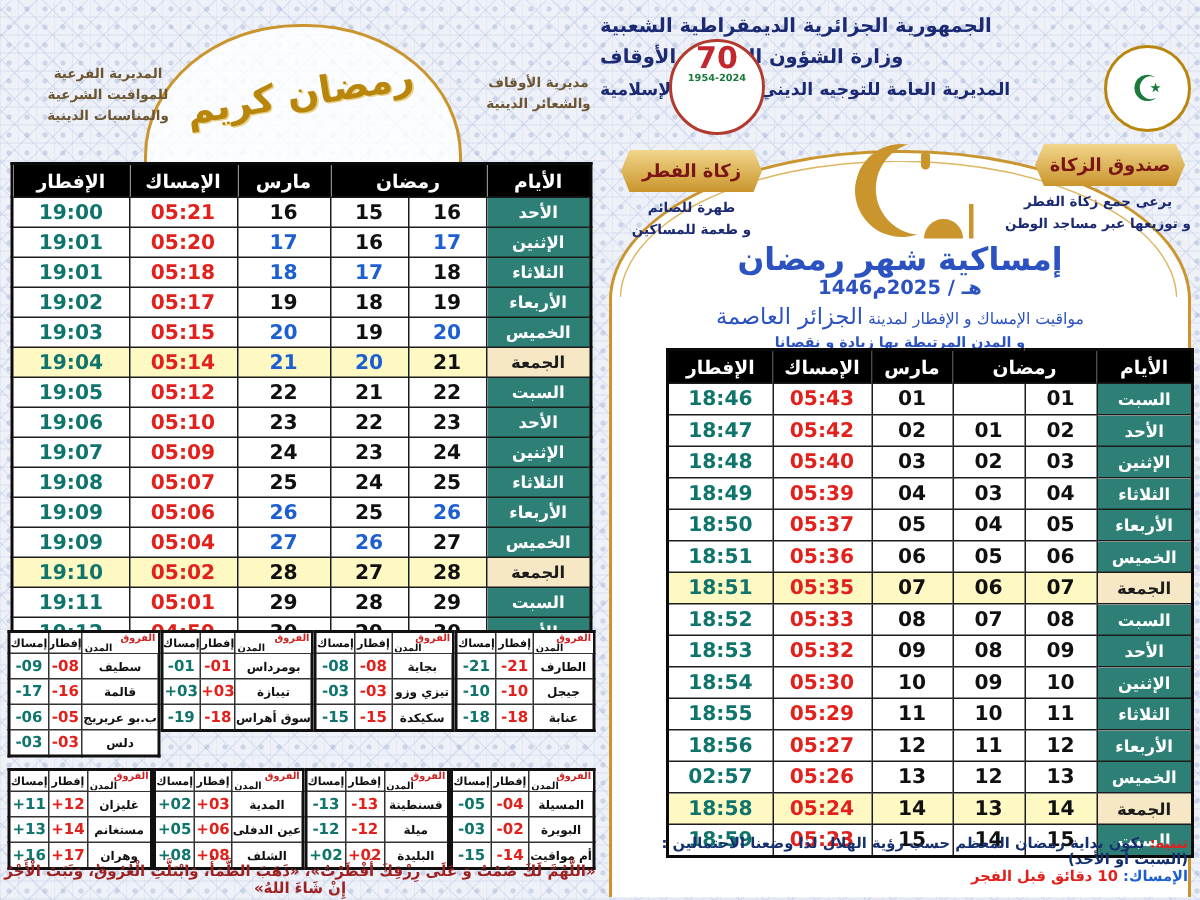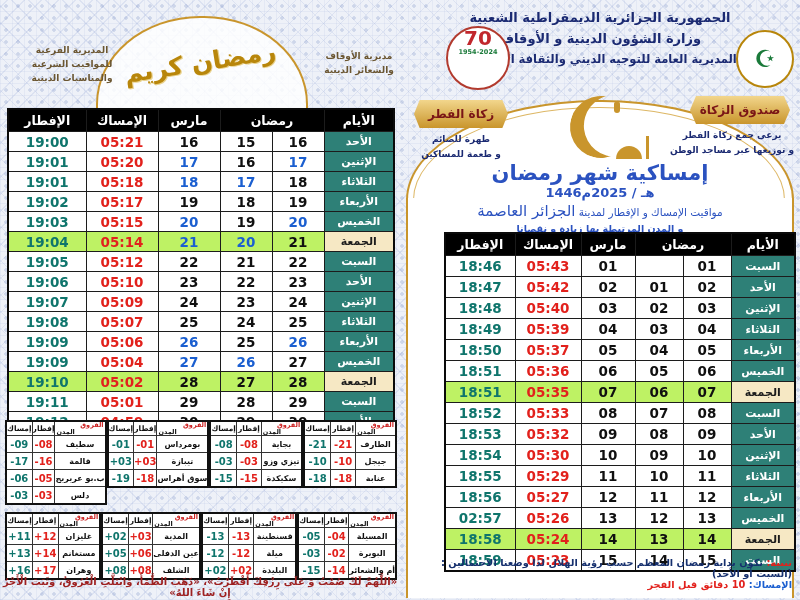--- a/index.html
+++ b/index.html
@@ -17,21 +17,21 @@
   #left-panel{left:0}
   #right-panel{left:400px}
 
   
   table.main{border-collapse:collapse;direction:rtl;background:#fff;border:2px solid #0a0a0a;table-layout:fixed}
   .main th,.main td{border:1px solid #1c1c1c;text-align:center;padding:0;overflow:hidden;white-space:nowrap}
   .main th{background:#000;color:#fff;font-size:12.5px;font-weight:bold;height:21px}
   .main td{height:19px;background:#fff}
   #right-table td{height:20px}
   .main .day{background:#2e8077;color:#fff;font-size:11px;font-weight:bold}
-  .main tr.friday td{background:#bef264}
+  .main tr.friday td{background:#fef9c3}
   .main tr.friday td.day{background:#f6e8c4;color:#1c1c1c}
   .main .num{font-size:13.5px;font-weight:bold;color:#101010}
   .main .num.blue{color:#1b5fd0}
   .main .imsak{color:#e2211c;font-weight:bold;font-size:13.5px}
   .main .iftar{color:#0f756c;font-weight:bold;font-size:13.5px}
   .c-day{width:70px}.c-ram{width:52px}.c-march{width:62px}.c-imsak{width:72px}.c-iftar{width:78px}
   #right-table .c-day{width:64px}#right-table .c-ram{width:48px}#right-table .c-march{width:54px}
   #right-table .c-imsak{width:66px}#right-table .c-iftar{width:70px}
   .ltr{direction:ltr;unicode-bidi:isolate}
 
@@ -57,21 +57,21 @@
     font-size:25px;font-weight:bold;transform:rotate(-9deg);text-shadow:1px 1px 0 #e9d28f}
   .lp-block{position:absolute;text-align:center;font-size:9px;font-weight:bold;color:#6b5631;line-height:1.55}
   #lp-left-block{left:14px;top:44px;width:116px}
   #lp-right-block{left:320px;top:50px;width:78px}
   #left-table{position:absolute;left:7px;top:108px}
   #city-row-1{top:420px}
   #city-row-2{top:512px}
   #dua{position:absolute;left:0;top:576px;width:400px;text-align:center;font-size:10px;font-weight:bold;color:#9e2121;direction:rtl}
 
   
-  #gov{position:absolute;left:0;top:8px;width:400px;text-align:center;color:#1b2a72;font-weight:bold;direction:rtl}
+  #gov{position:absolute;left:0;top:8px;width:400px;text-align:left;color:#1b2a72;font-weight:bold;direction:rtl}
   #gov .g1{font-size:13px;line-height:1.6}
   #gov .g2{font-size:13px;line-height:1.6}
   #gov .g3{font-size:11.5px;line-height:1.6}
   #logo70{position:absolute;left:46px;top:26px;width:60px;height:60px;border-radius:50%;background:#fff;
     border:2px solid #b23a2e;box-shadow:0 0 0 2px #fff inset;display:flex;flex-direction:column;align-items:center;justify-content:flex-start}
   #logo70 .n{color:#c1272d;font-size:20px;font-weight:bold;line-height:1}
   #logo70 .y{color:#1a7a3a;font-size:6.5px;font-weight:bold}
   #logo-min{position:absolute;left:336px;top:30px;width:54px;height:54px;border-radius:50%;background:#fff;
     border:2px solid #b8860b;display:flex;align-items:center;justify-content:center;color:#1a7a3a;font-size:24px}
   #arch{position:absolute;left:6px;top:100px;width:384px;height:100px;background:#fff;
@@ -407,21 +407,21 @@
               <td class="cname">المسيلة</td>
               <td class="v-if"><span class="ltr">-04</span></td>
               <td class="v-im"><span class="ltr">-05</span></td>
             </tr>
             <tr>
               <td class="cname">البويرة</td>
               <td class="v-if"><span class="ltr">-02</span></td>
               <td class="v-im"><span class="ltr">-03</span></td>
             </tr>
             <tr>
-              <td class="cname">أم والشعائر</td>
+              <td class="cname">أم مواقيت</td>
               <td class="v-if"><span class="ltr">-14</span></td>
               <td class="v-im"><span class="ltr">-15</span></td>
             </tr>
           </tbody>
         </table>
       <table class="city">
           <thead>
             <tr>
               <th class="diag">
                 <span class="t1">الفروق</span>

